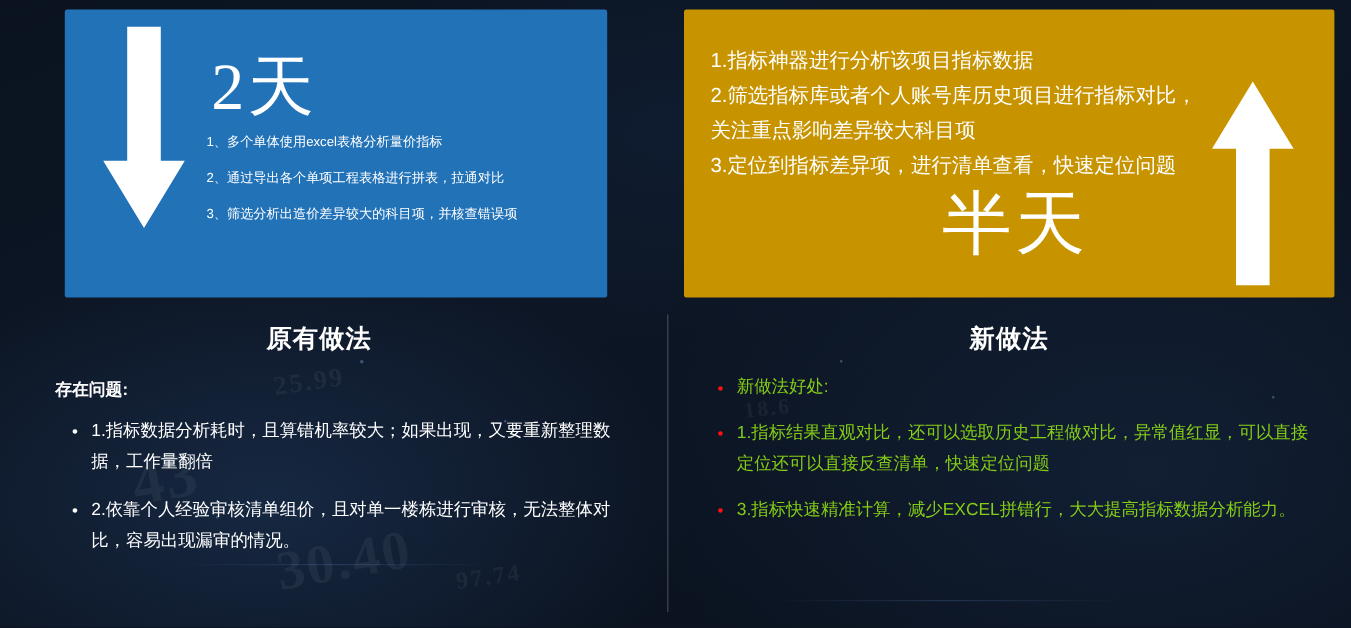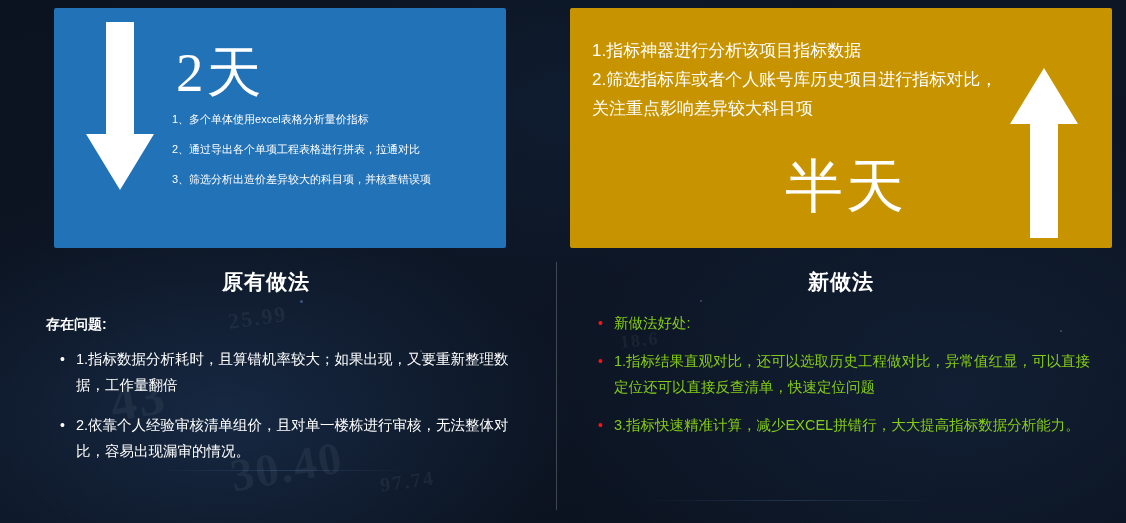--- a/index.html
+++ b/index.html
@@ -235,20 +235,21 @@
 </div>
 
 <div class="panel panel-right">
   <svg class="arrow-up" viewBox="0 0 72 172">
     <polygon points="36,2 70,58 50,58 50,172 22,172 22,58 2,58" fill="#ffffff"></polygon>
   </svg>
   <div class="right-list">
     <div class="item">1.指标神器进行分析该项目指标数据</div>
     <div class="item">2.筛选指标库或者个人账号库历史项目进行指标对比，</div>
     <div class="item">关注重点影响差异较大科目项</div>
+    <div class="item">3.定位到指标差异项，进行清单查看，快速定位问题</div>
   </div>
   <div class="big-num big-right">半天</div>
 </div>
 
 <div class="section-title title-left">原有做法</div>
 <div class="section-title title-right">新做法</div>
 
 <div class="divider"></div>
 
 <div class="body-left">

